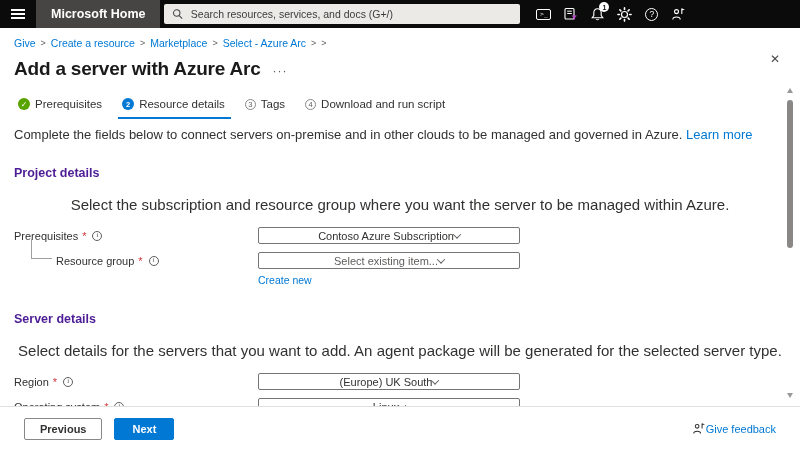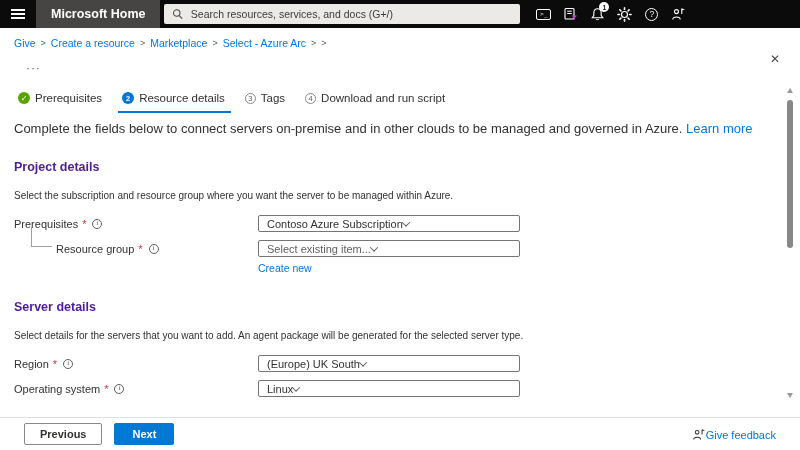--- a/index.html
+++ b/index.html
@@ -40,44 +40,44 @@
   .step-circle { width:12px; height:12px; border-radius:50%; display:flex; align-items:center; justify-content:center; font-size:8px; flex:0 0 auto; }
   .sc-complete { background:#57a300; color:#fff; }
   .sc-active { background:#0078d4; color:#fff; font-weight:bold; font-size:7.5px; }
   .sc-upcoming { width:11px; height:11px; border:1px solid #8a8886; color:#605e5c; font-size:7.5px; background:#fff; }
 
   
   .content { padding:8px 14px 0 14px; }
   .intro { font-size:13px; color:#323130; }
   .link { color:#0078d4; text-decoration:none; cursor:pointer; }
   .section-heading { font-size:12.5px; font-weight:bold; color:#4c1d95; margin-top:24px; }
-  .section-desc { font-size:10px; margin-top:16px; }
+  .section-desc { font-size:15px; margin-top:16px;text-align:center; }
   .fields { position:relative; margin-top:14px; }
   .field-row { display:flex; align-items:center; margin-top:8px; }
   .field-row:first-child { margin-top:0; }
   .field-label { width:244px; display:flex; align-items:center; gap:3px; font-size:11px; color:#323130; }
   .req { color:#d13438; margin-left:1px; }
   .info-icon { width:10px; height:10px; border:1px solid #605e5c; border-radius:50%; color:#605e5c; font-size:7px; display:flex; align-items:center; justify-content:center; margin-left:3px; cursor:pointer; line-height:1; font-family:"Liberation Serif",serif; }
-  .dropdown { width:262px; height:17px; border:1px solid #757575; border-radius:2px; background:#fff; display:flex; align-items:center; justify-content:flex-start; padding:0 8px; font-size:11px; cursor:pointer; }
+  .dropdown { width:262px; height:17px; border:1px solid #757575; border-radius:2px; background:#fff; display:flex; align-items:center; justify-content:center; padding:0 8px; font-size:11px; cursor:pointer; }
   .dd-value { color:#323130; white-space:nowrap; overflow:hidden; }
   .dd-placeholder { color:#605e5c; }
   .chevron { width:6px; height:6px; border-right:1.3px solid #605e5c; border-bottom:1.3px solid #605e5c; transform:rotate(45deg) translate(-1px,-1px); flex:0 0 auto; }
   .rg-label { padding-left:42px; }
   .connector { position:absolute; left:17px; top:12px; width:21px; height:20px; border-left:1px solid #a19f9d; border-bottom:1px solid #a19f9d; }
   .create-new { display:inline-block; margin:5px 0 0 244px; font-size:10.5px; }
 
   
   .scrollbar { position:absolute; top:88px; right:5px; bottom:52px; width:10px; display:flex; flex-direction:column; align-items:center; }
   .scroll-up { width:0; height:0; border-left:3.5px solid transparent; border-right:3.5px solid transparent; border-bottom:5px solid #999; cursor:pointer; }
   .scroll-track { flex:1; width:100%; position:relative; }
   .scroll-thumb { position:absolute; top:7px; left:2px; width:6px; height:148px; background:#8a8886; border-radius:3px; cursor:pointer; }
   .scroll-down { width:0; height:0; border-left:3.5px solid transparent; border-right:3.5px solid transparent; border-top:5px solid #999; cursor:pointer; }
 
   
-  .footer { position:absolute; left:0; right:0; bottom:0; height:33px; background:#fff; border-top:1px solid #e1dfdd; display:flex; align-items:center; padding:0 24px; }
+  .footer { position:absolute; left:0; right:0; bottom:0; height:44px; background:#fff; border-top:1px solid #e1dfdd; display:flex; align-items:center; padding:0 24px; }
   .btn { font-family:"Liberation Sans",sans-serif; font-size:11px; border-radius:2px; padding:4px 15px; cursor:pointer; }
   .btn-secondary { background:#fff; border:1px solid #8a8886; color:#323130; font-weight:bold; }
   .btn-primary { background:#0078d4; border:1px solid #0078d4; color:#fff; font-weight:bold; margin-left:12px; padding:4px 17px; }
   .feedback { margin-left:auto; display:flex; align-items:flex-end; font-size:11px; cursor:pointer; }
 </style>
 </head>
 <body>
 
 <div class="app">
 
@@ -153,20 +153,21 @@
     <a>Create a resource</a>
     <span class="crumb-sep">&gt;</span>
     <a>Marketplace</a>
     <span class="crumb-sep">&gt;</span>
     <a>Select - Azure Arc</a>
     <span class="crumb-sep">&gt;</span>
     <span class="crumb-sep">&gt;</span>
   </div>
 
   <div class="title-row">
+    <span class="page-title">Add a server with Azure Arc</span>
     <span class="more-btn">···</span>
   </div>
   <span class="close-btn">✕</span>
 
   <div class="steps">
     <div class="step">
       <span class="step-circle sc-complete">✓</span>
       <span>Prerequisites</span>
     </div>
     <div class="step active">

